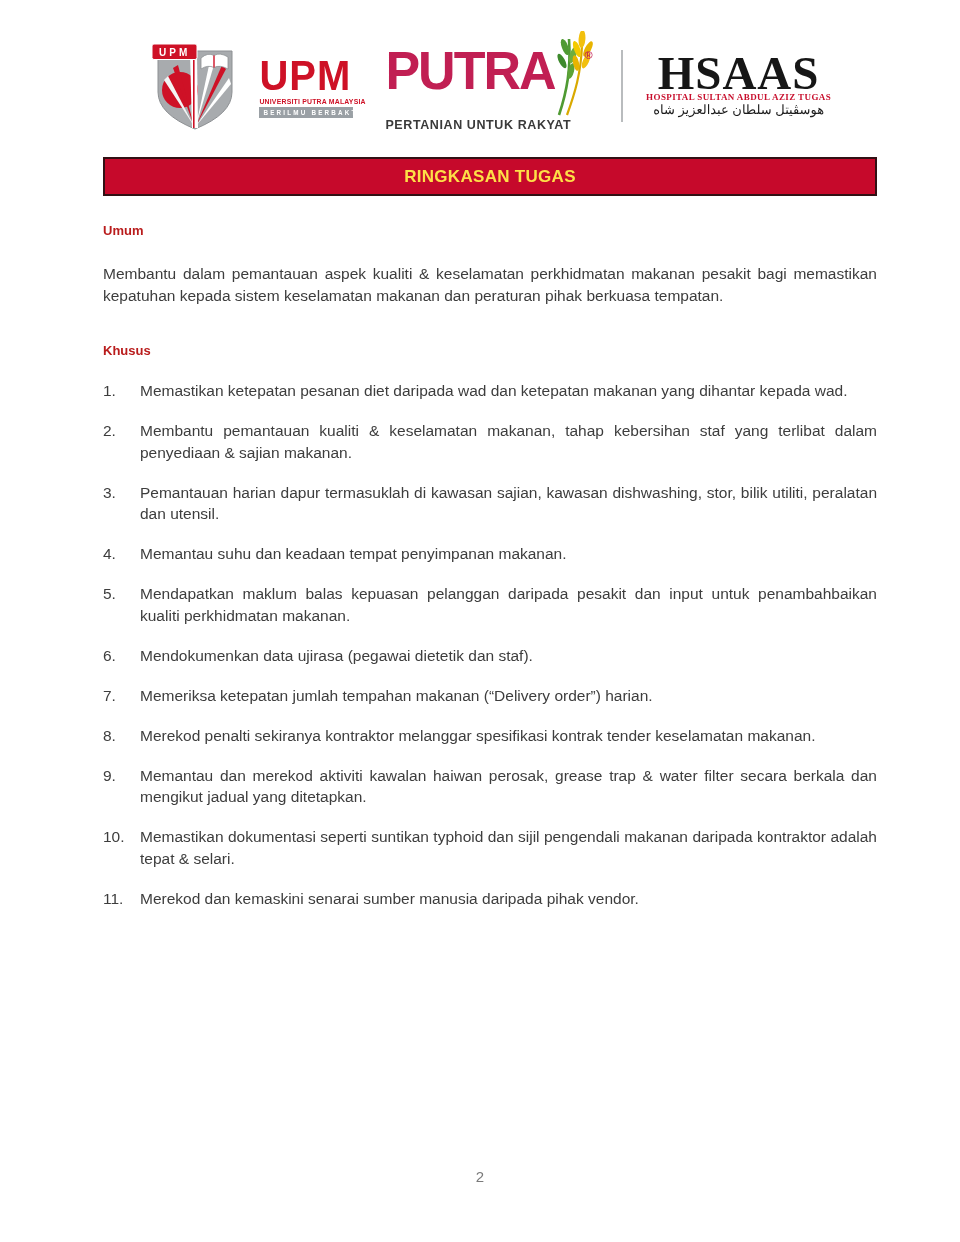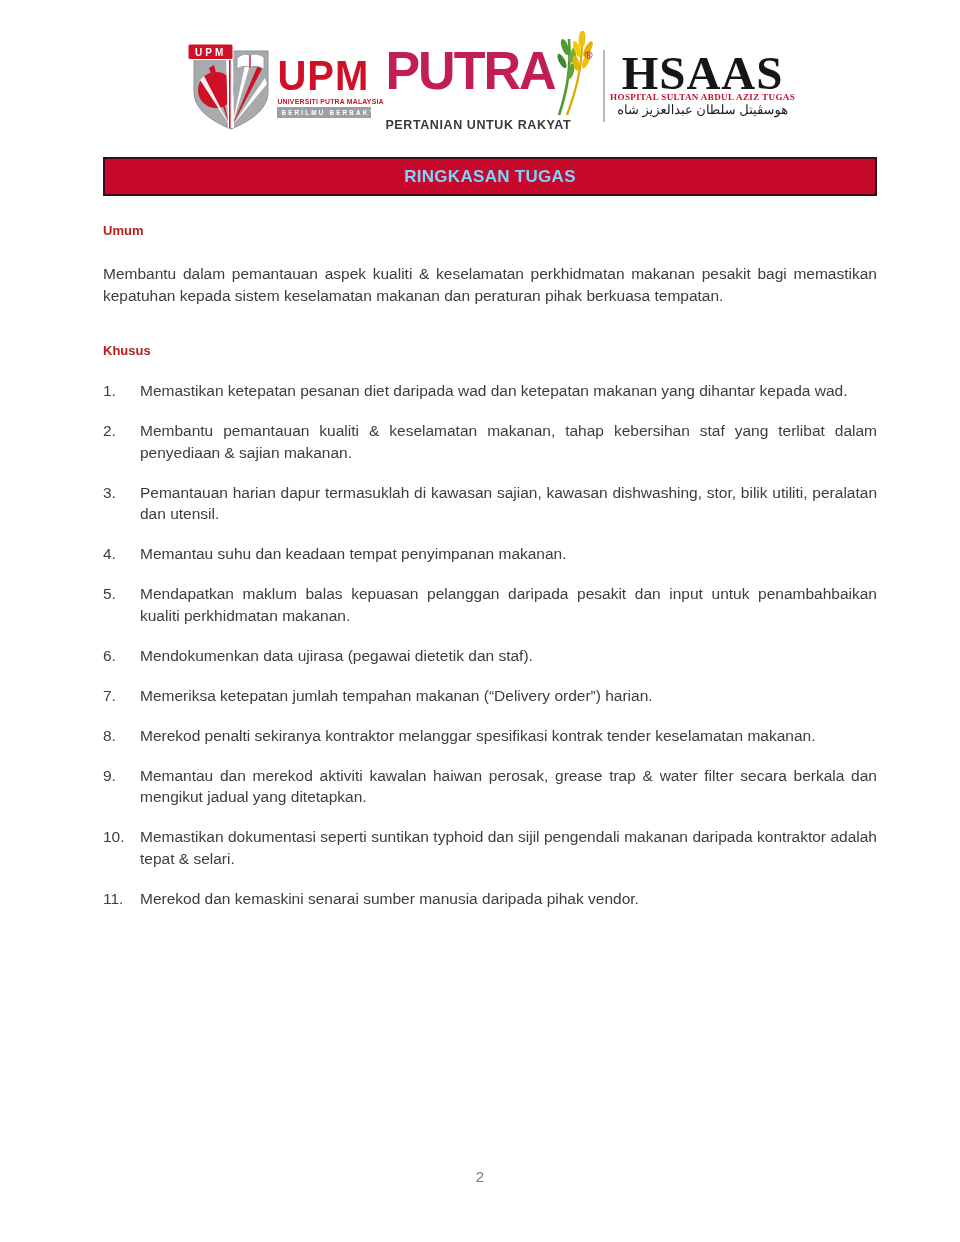--- a/index.html
+++ b/index.html
@@ -7,21 +7,21 @@
     position:relative;
     width:960px;height:1242px;
     background:#ffffff;
     font-family:"Liberation Sans", sans-serif;
     color:#3d3d3d;
     overflow:hidden;
   }
   
   .logos{
     display:flex;align-items:center;justify-content:center;
-    padding-top:40px;gap:0;margin-left:14px;
+    padding-top:40px;gap:18px;margin-left:14px;
   }
   .crest{width:88px;height:92px;flex:0 0 auto;}
   .upm-wordmark{display:flex;flex-direction:column;align-items:flex-start;width:102px;margin-left:2px;}
   .upm-acronym{
     font-size:40px;font-weight:bold;color:#ce1126;line-height:40px;
     letter-spacing:1px;transform:scaleY(1.05);
   }
   .upm-name{font-size:6.9px;font-weight:bold;color:#ce1126;letter-spacing:.2px;margin-top:3px;white-space:nowrap;}
   .upm-motto{
     background:#9aa0a5;color:#ffffff;font-size:6.3px;font-weight:bold;
@@ -48,21 +48,21 @@
   }
   .hsaas-jawi{font-size:13px;color:#1c1c1c;margin-top:0;direction:rtl;white-space:nowrap;}
   
   .banner{
     margin:25px 83px 0 103px;
     height:35px;
     background:#c6092b;
     border:2px solid #321014;
     display:flex;align-items:center;justify-content:center;
   }
-  .banner span{color:#7dd3fc;font-weight:bold;font-size:17px;letter-spacing:.3px;}
+  .banner span{color:#fde047;font-weight:bold;font-size:17px;letter-spacing:.3px;}
   
   .content{padding:0 83px 0 103px;}
   .sec-heading{font-size:13px;font-weight:bold;color:#b91c1c;margin:27px 0 0 0;}
   .lead{
     font-size:15.5px;line-height:21.5px;margin:25px 0 12px 0;
     text-align:justify;
   }
   .tasks{margin-top:22px;}
   .task{display:flex;margin-bottom:18.5px;}
   .task-num{flex:0 0 37px;font-size:15.5px;line-height:21.5px;}

